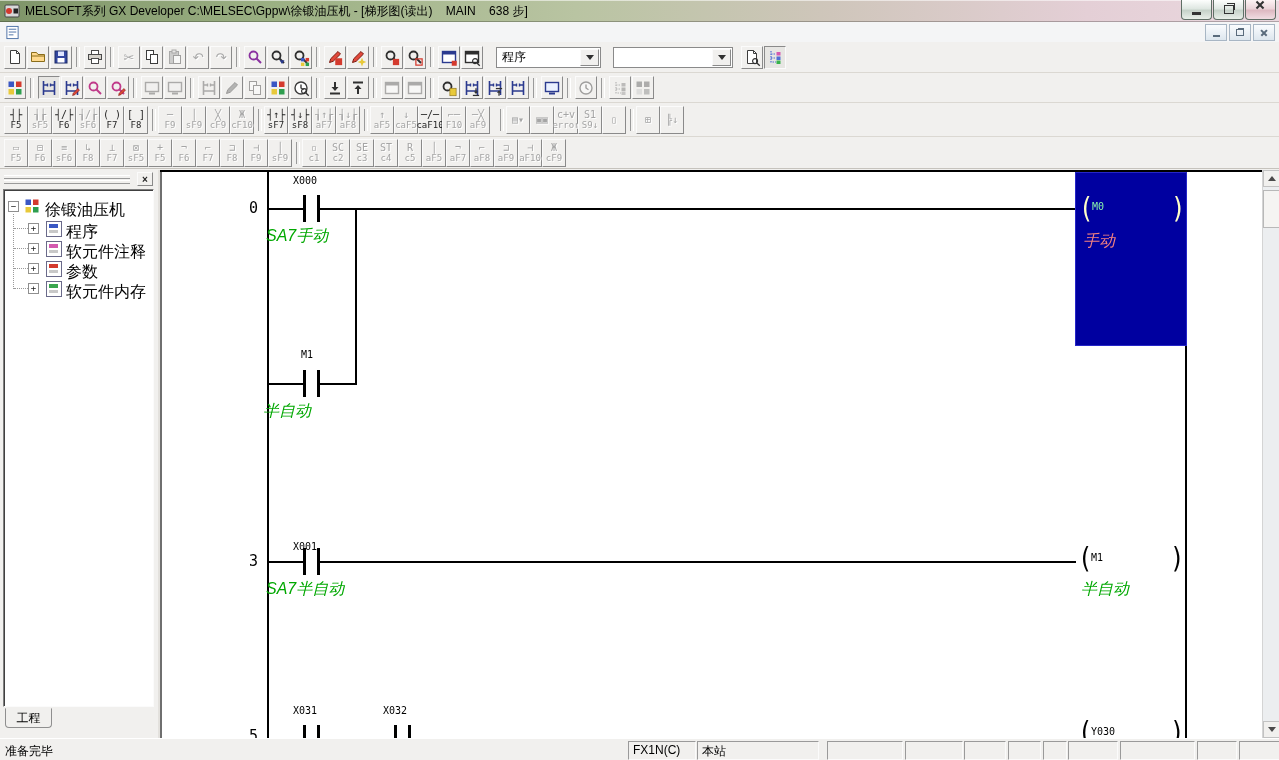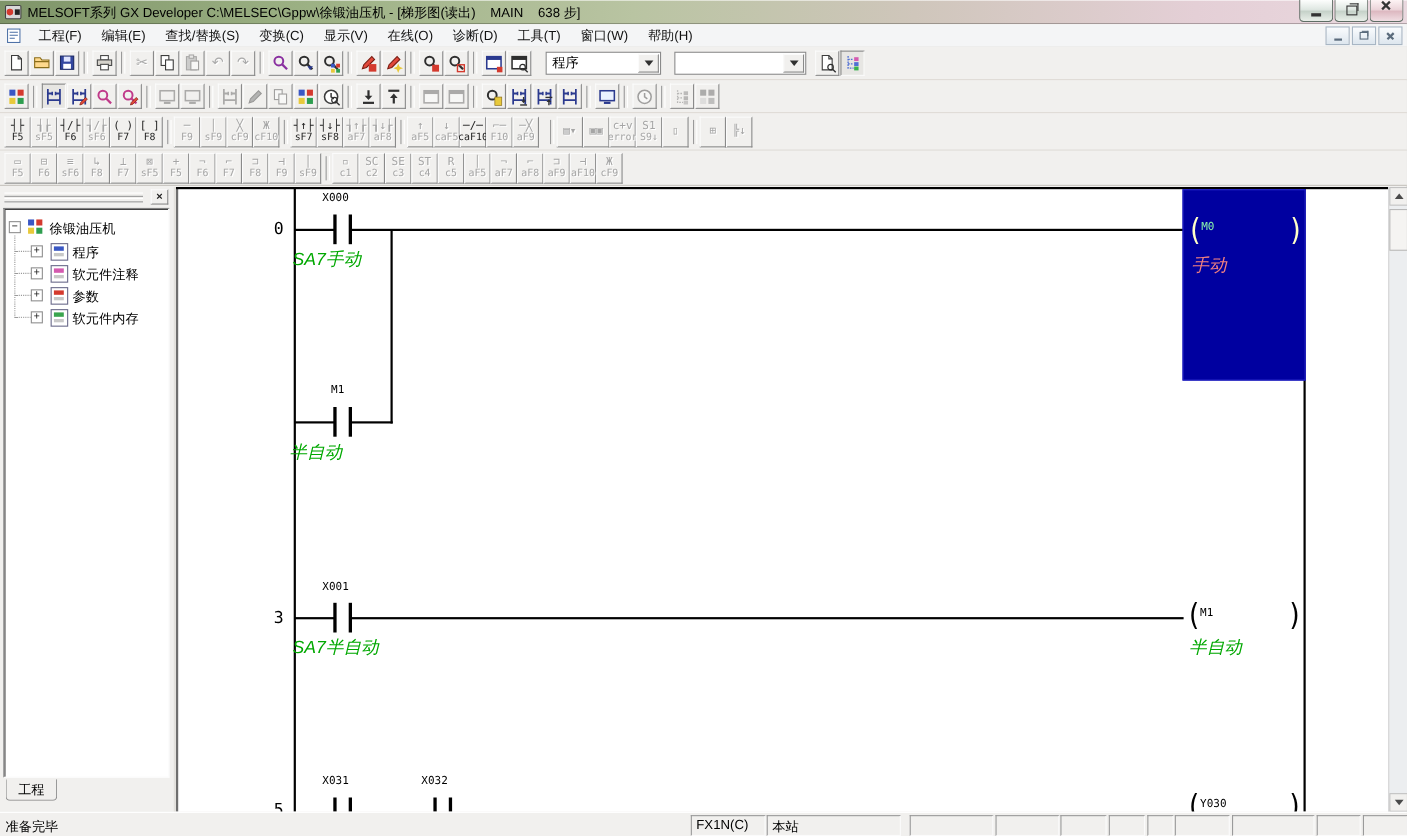--- a/index.html
+++ b/index.html
@@ -67,21 +67,21 @@
   .grip2{top:10px;}
   .panel-close{position:absolute;top:2px;right:5px;width:16px;height:14px;border:1px solid;
     border-color:#fbfbfb #8a8a8a #8a8a8a #fbfbfb;background:#f1f0ee;font-size:10px;font-weight:bold;
     display:flex;align-items:center;justify-content:center;color:#222;padding:0;}
   .treebox{position:absolute;left:3px;top:19px;width:149px;height:516px;background:#fff;
     border:1px solid;border-color:#7f7f7f #fbfbfb #fbfbfb #7f7f7f;box-shadow:inset 1px 1px 0 #404040;
     overflow:hidden;font-size:12px;}
   .trow{position:absolute;left:0;width:100%;height:18px;}
   .expander{position:absolute;width:11px;height:11px;top:3px;border:1px solid #8f8f8f;background:#fff;
     font-size:9px;line-height:9px;text-align:center;color:#222;font-family:"DejaVu Sans Mono",monospace;padding:0;}
-  .tlabel{position:absolute;top:2px;font-size:12px;color:#000;white-space:nowrap;}
+  .tlabel{position:absolute;top:2px;font-size:16px;color:#000;white-space:nowrap;}
   .vdots{position:absolute;left:9px;top:24px;height:75px;border-left:1px dotted #9a9a9a;}
   .child-row:before{content:"";position:absolute;left:10px;top:8px;width:14px;border-top:1px dotted #9a9a9a;}
   .tree-doc{position:absolute;width:14px;height:14px;top:1px;background:#fff;border:1px solid #6a6a8a;}
   .tree-doc .dot{position:absolute;left:2px;top:2px;width:9px;height:4px;}
   .tree-doc .bar{position:absolute;left:2px;top:8px;width:9px;height:3px;background:#c8c8c8;}
   .children .child-row:nth-of-type(1){top:30px;} .children .child-row:nth-of-type(2){top:50px;}
   .children .child-row:nth-of-type(3){top:70px;} .children .child-row:nth-of-type(4){top:90px;}
   .children .child-row:nth-of-type(1) .dot{background:#3a57c4;}
   .children .child-row:nth-of-type(2) .dot{background:#d45ab0;}
   .children .child-row:nth-of-type(3) .dot{background:#d43a2e;}
@@ -221,32 +221,20 @@
           <div class="g-x1"></div>
           <div class="g-x2"></div>
         </div>
     </div>
   </div>
 
   <div class="menubar">
     <svg class="mdi-doc">
         <use href="#s-mdidoc"></use>
       </svg>
-    <div style="display:flex">
-      <span class="mi">工程(F)</span>
-        <span class="mi">编辑(E)</span>
-        <span class="mi">查找/替换(S)</span>
-        <span class="mi">变换(C)</span>
-        <span class="mi">显示(V)</span>
-        <span class="mi">在线(O)</span>
-        <span class="mi">诊断(D)</span>
-        <span class="mi">工具(T)</span>
-        <span class="mi">窗口(W)</span>
-        <span class="mi">帮助(H)</span>
-    </div>
     <div class="mdi-btns">
       <div class="mdibtn">
           <div class="m-min"></div>
         </div>
       <div class="mdibtn">
           <div class="m-res"></div>
         </div>
       <div class="mdibtn">
           <div class="m-x1"></div>
           <div class="m-x2"></div>
@@ -840,21 +828,21 @@
       <span class="dev" style="left:16px;top:28px">M0</span>
       <span class="paren" style="left:95px;top:24px">)</span>
       <span class="cmt" style="left:7px;top:58px">手动</span>
     </div>
 
     <div class="step" style="left:58px;top:382px">3</div>
     <div class="hline" style="left:108px;top:391px;width:36px"></div>
     <div class="hline" style="left:159px;top:391px;width:757px"></div>
     <div class="cbar" style="left:143px;top:378px"></div>
     <div class="cbar" style="left:157px;top:378px"></div>
-    <div class="dev" style="left:133px;top:358px">X001</div>
+    <div class="dev" style="left:133px;top:371px">X001</div>
     <div class="cmt" style="left:106px;top:409px">SA7半自动</div>
     <span class="paren" style="left:918px;top:377px">(</span>
     <span class="dev" style="left:931px;top:382px">M1</span>
     <span class="paren" style="left:1010px;top:377px">)</span>
     <span class="cmt" style="left:921px;top:409px">半自动</span>
 
     <div class="step" style="left:58px;top:557px">5</div>
     <div class="cbar" style="left:143px;top:555px;height:13px"></div>
     <div class="cbar" style="left:157px;top:555px;height:13px"></div>
     <div class="dev" style="left:133px;top:535px">X031</div>

